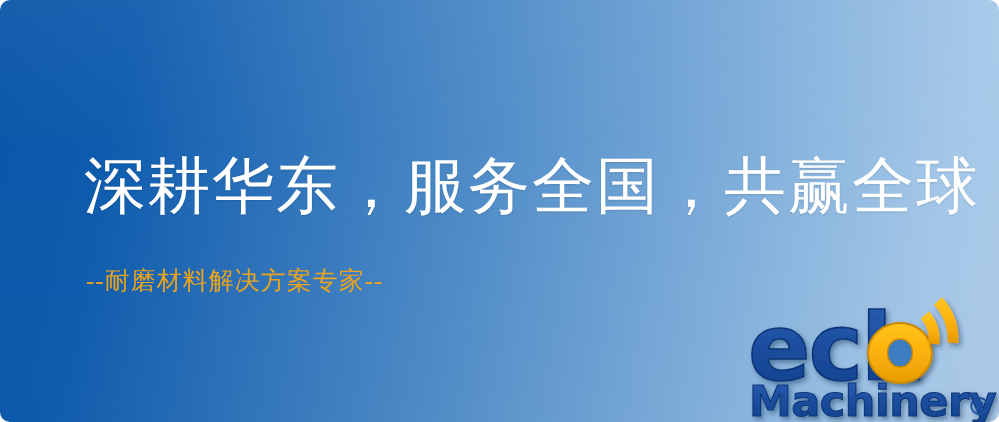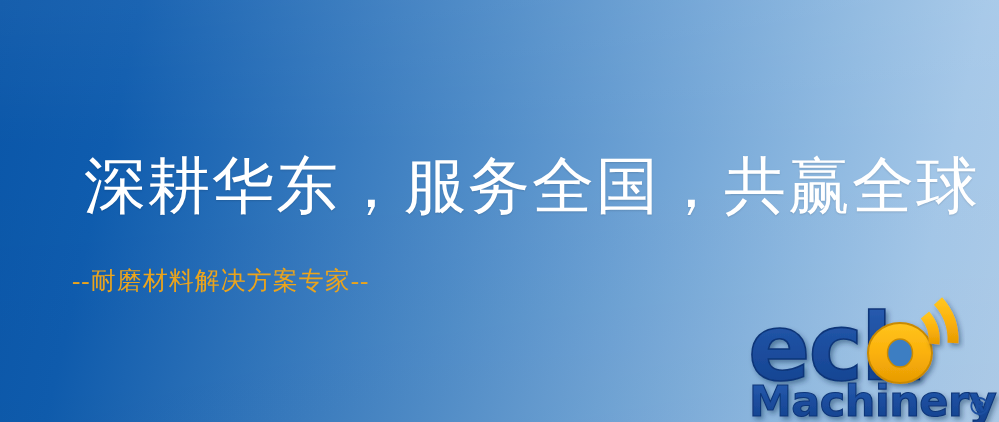--- a/index.html
+++ b/index.html
@@ -20,20 +20,21 @@
     background:
       linear-gradient(103deg,
         #0a56a8 0%,
         #0f5cae 13%,
         #2f74bb 30%,
         #4f8cc8 47%,
         #6fa3d5 63%,
         #8db8e0 78%,
         #a4c7e8 90%,
         #aecce9 100%);
+    border-radius: 10px;
   }
 
   
   .banner-sheen {
     position: absolute;
     inset: 0;
     background: linear-gradient(180deg,
         rgba(255,255,255,0.05) 0%,
         rgba(255,255,255,0.00) 35%,
         rgba(0,0,0,0.015) 100%);
@@ -50,21 +51,21 @@
     line-height: 1;
     color: #ffffff;
     letter-spacing: 2px;
     white-space: nowrap;
     text-shadow: 0 1px 2px rgba(0,0,0,0.13);
   }
 
   
   .subtitle {
     position: absolute;
-    left: 72px;
+    left: 86px;
     top: 268px;
     font-family: "Liberation Serif", "DejaVu Serif", serif;
     font-size: 25px;
     line-height: 1;
     color: #eba41c;
     letter-spacing: 1px;
     white-space: nowrap;
   }
 
   

